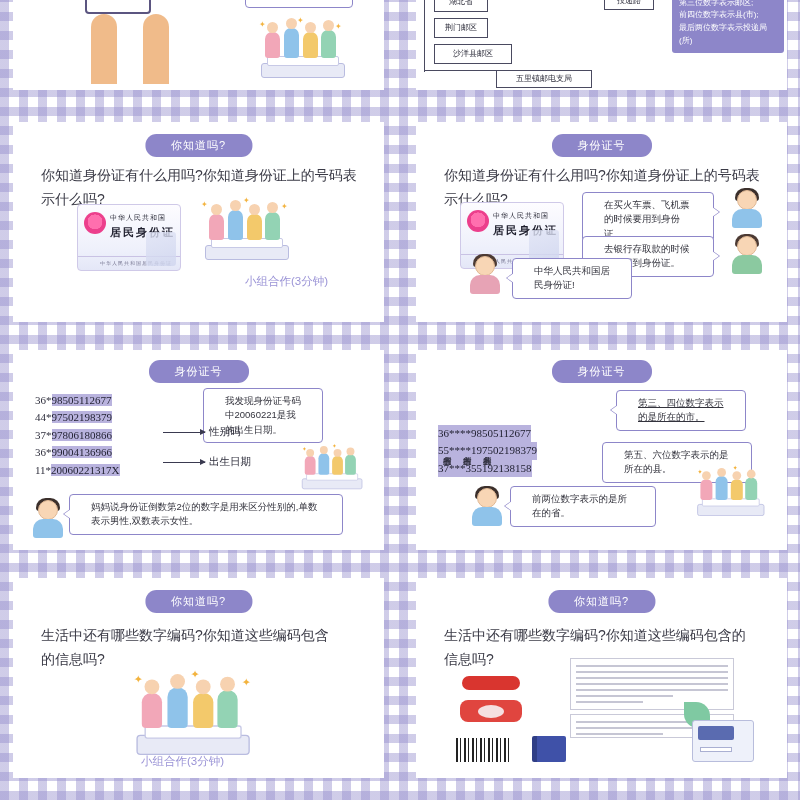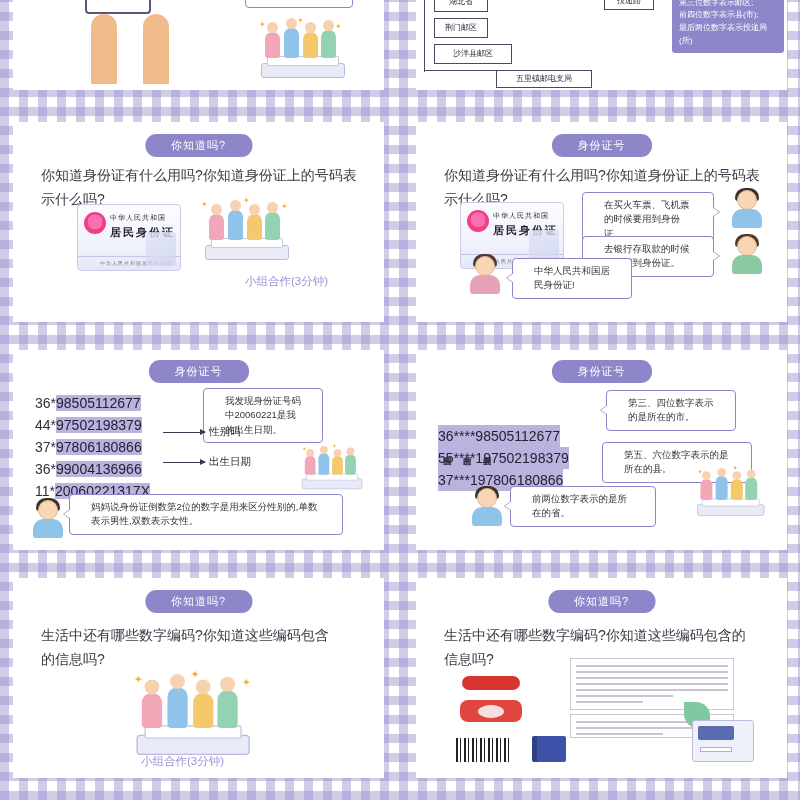--- a/index.html
+++ b/index.html
@@ -221,24 +221,24 @@
     position: absolute;
     background: #8d86c9; color: #fff;
     font-size: 8px; line-height: 1.6;
     padding: 5px 7px;
     border-radius: 3px;
   }
 
   
   .numlist {
     position: absolute;
-    font-size: 14px;
+    font-size: 11px;
     line-height: 1.58;
     color: #2f2f3d;
-    font-family: Liberation Sans, sans-serif;
+    font-family: Liberation Serif, serif;
   }
   .numlist .hl { background: #b9b3de; color: #232334; }
   .numlist .hl2 { background: #b9b3de; color: #232334; }
   .arrow-line {
     position: absolute; height: 1px; background: #3a3a50;
   }
   .arrow-line::after {
     content: ""; position: absolute; right: -1px; top: -3px;
     border-top: 3.5px solid transparent;
     border-bottom: 3.5px solid transparent;
@@ -438,26 +438,26 @@
         <div class="body"></div>
     </div>
     <div class="bubble tail-left" style="left:56px; top:144px; width:274px;">妈妈说身份证倒数第2位的数字是用来区分性别的,单数表示男性,双数表示女性。</div>
   </div>
 
   <div class="slide" style="grid-column:4/5;grid-row:6/7">
     <div class="title-pill" style="top:10px;">身份证号</div>
     <div class="numlist" style="left:22px; top:42px;margin-top:33px;">
       <div class="hl2" style="display:inline-block;">36****98505112677</div><br>
       <div class="hl2" style="display:inline-block;">55****197502198379</div><br>
-      <div class="hl2" style="display:inline-block;">37***197806180866</div>
+      <div class="hl2" style="display:inline-block;">37***355192138158</div>
     </div>
     <div class="vlabel" style="left:26px; top:100px;">所在的省</div>
     <div class="vlabel" style="left:46px; top:100px;">所在的市</div>
     <div class="vlabel" style="left:66px; top:100px;">所在的县</div>
-    <div class="bubble tail-left" style="left:190px; top:40px; width:130px;">第三、四位数字表示的是所在的市。</div>
+    <div class="bubble tail-left" style="left:200px; top:40px; width:130px;text-decoration:underline;">第三、四位数字表示的是所在的市。</div>
     <div class="bubble" style="left:186px; top:92px; width:150px;">第五、六位数字表示的是所在的县。</div>
     <div class="bubble tail-left" style="left:94px; top:136px; width:146px;">前两位数字表示的是所在的省。</div>
     <div class="person boy" style="left:54px; top:136px;">
       <div class="hair"></div>
         <div class="head"></div>
         <div class="body"></div>
     </div>
     <div class="kids" style="left:278px; top:118px; transform:scale(.8); transform-origin:left top;">
       <div class="book"></div>
         <div class="book2"></div>

